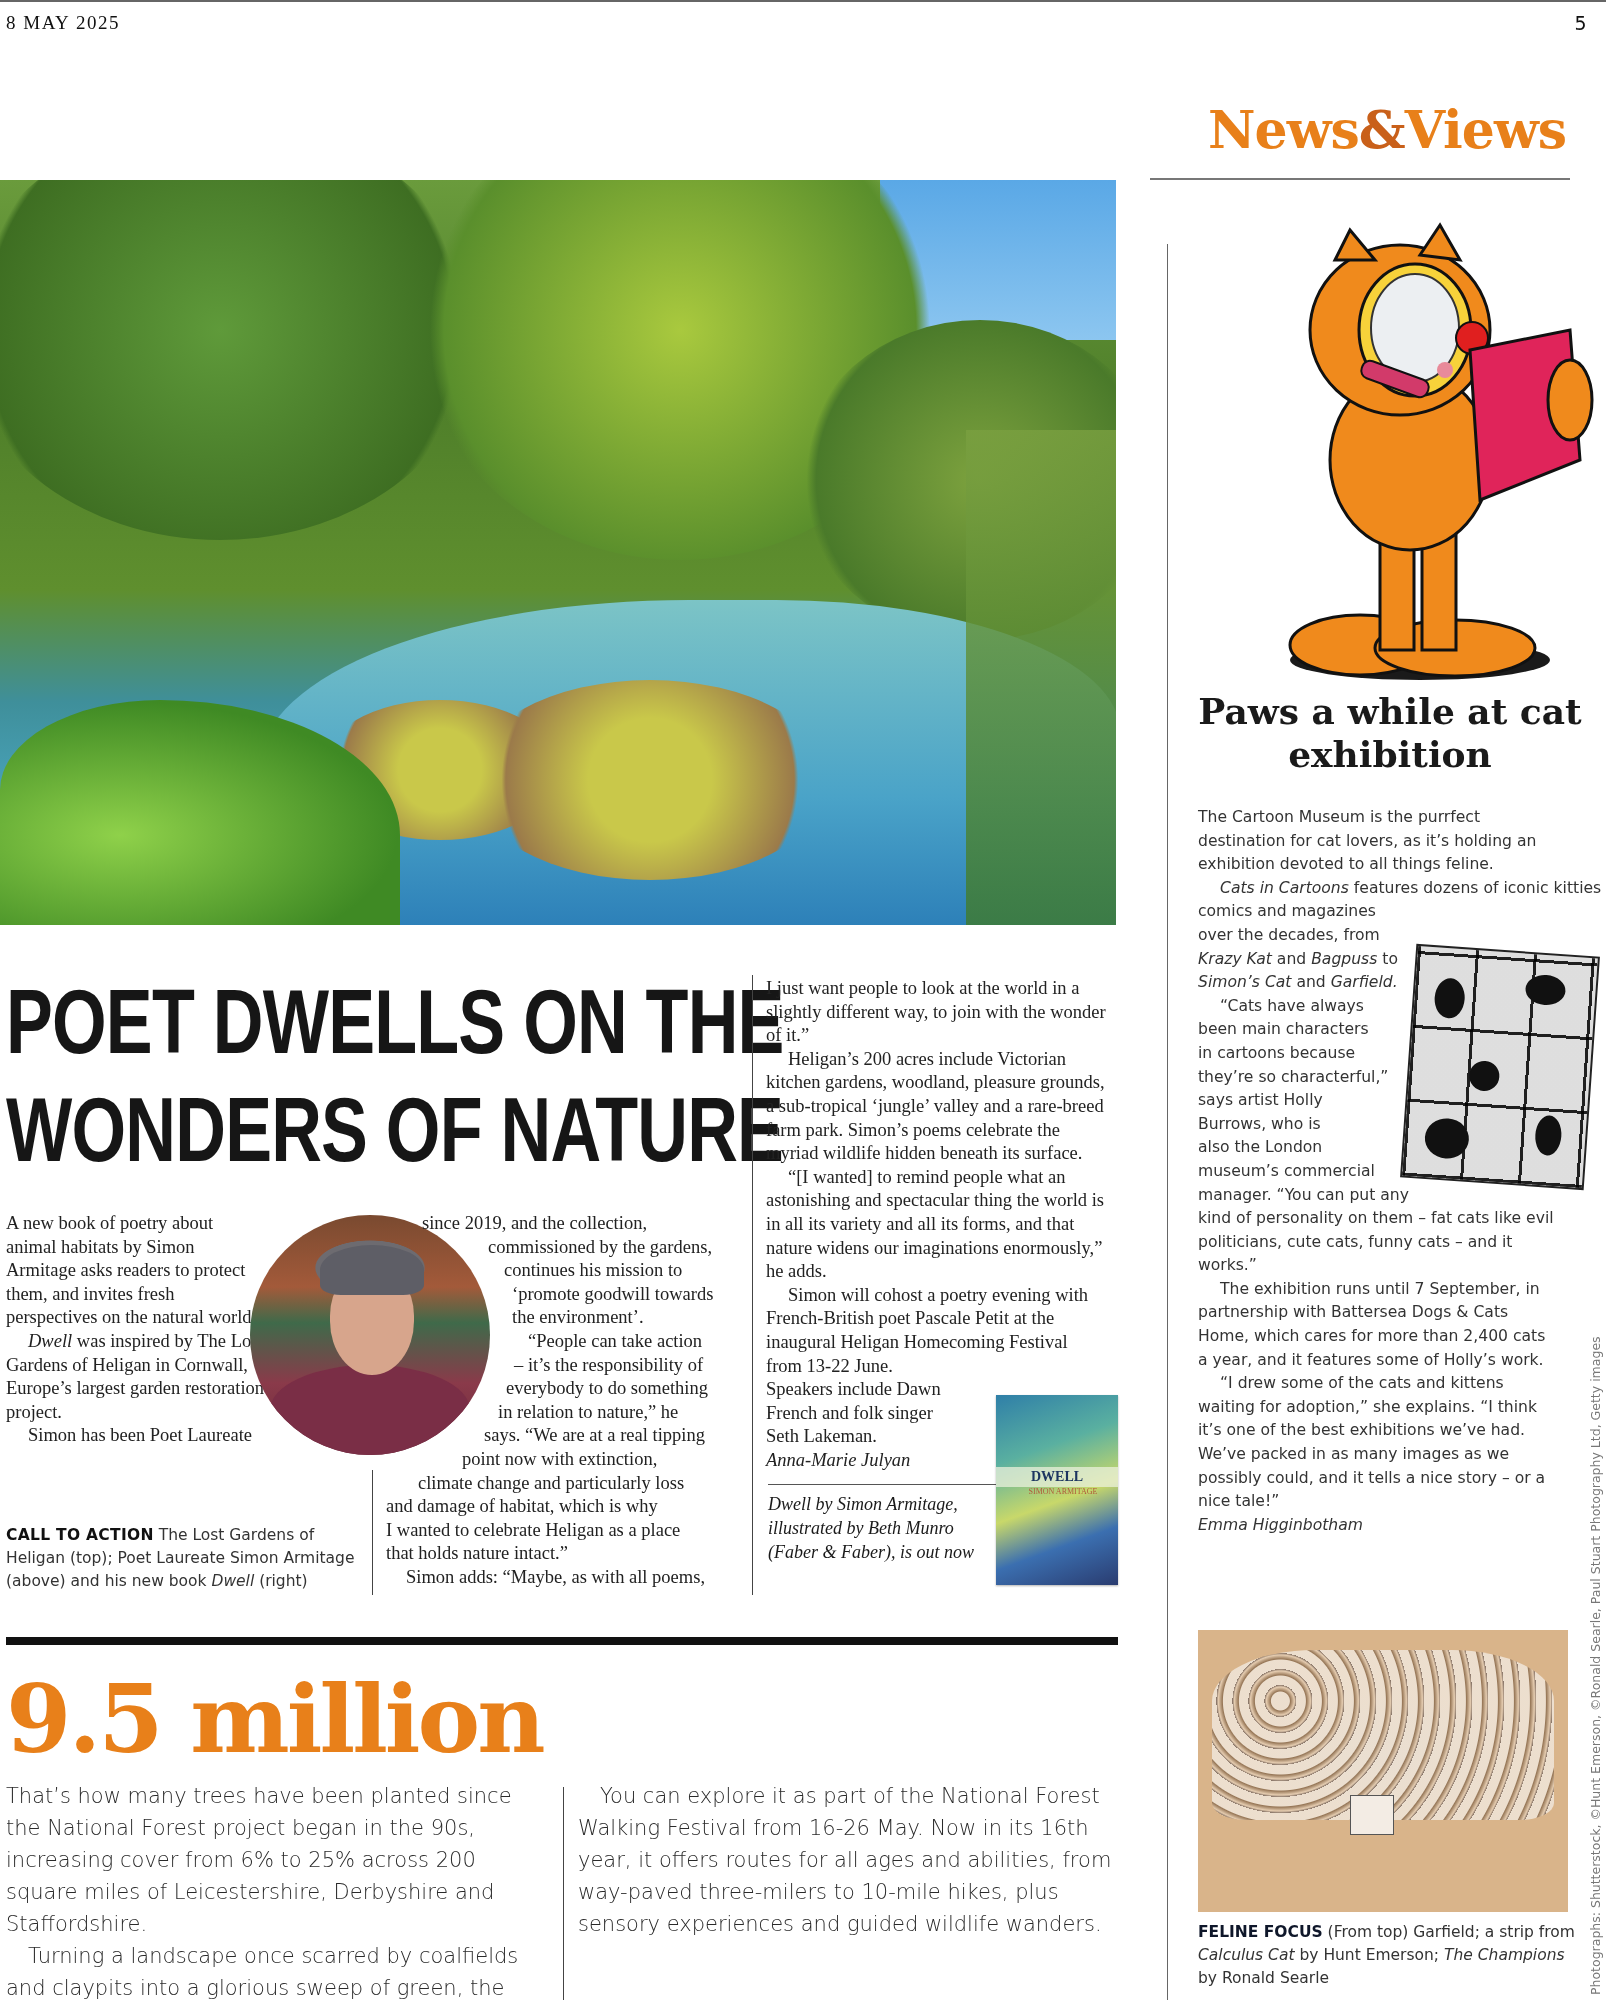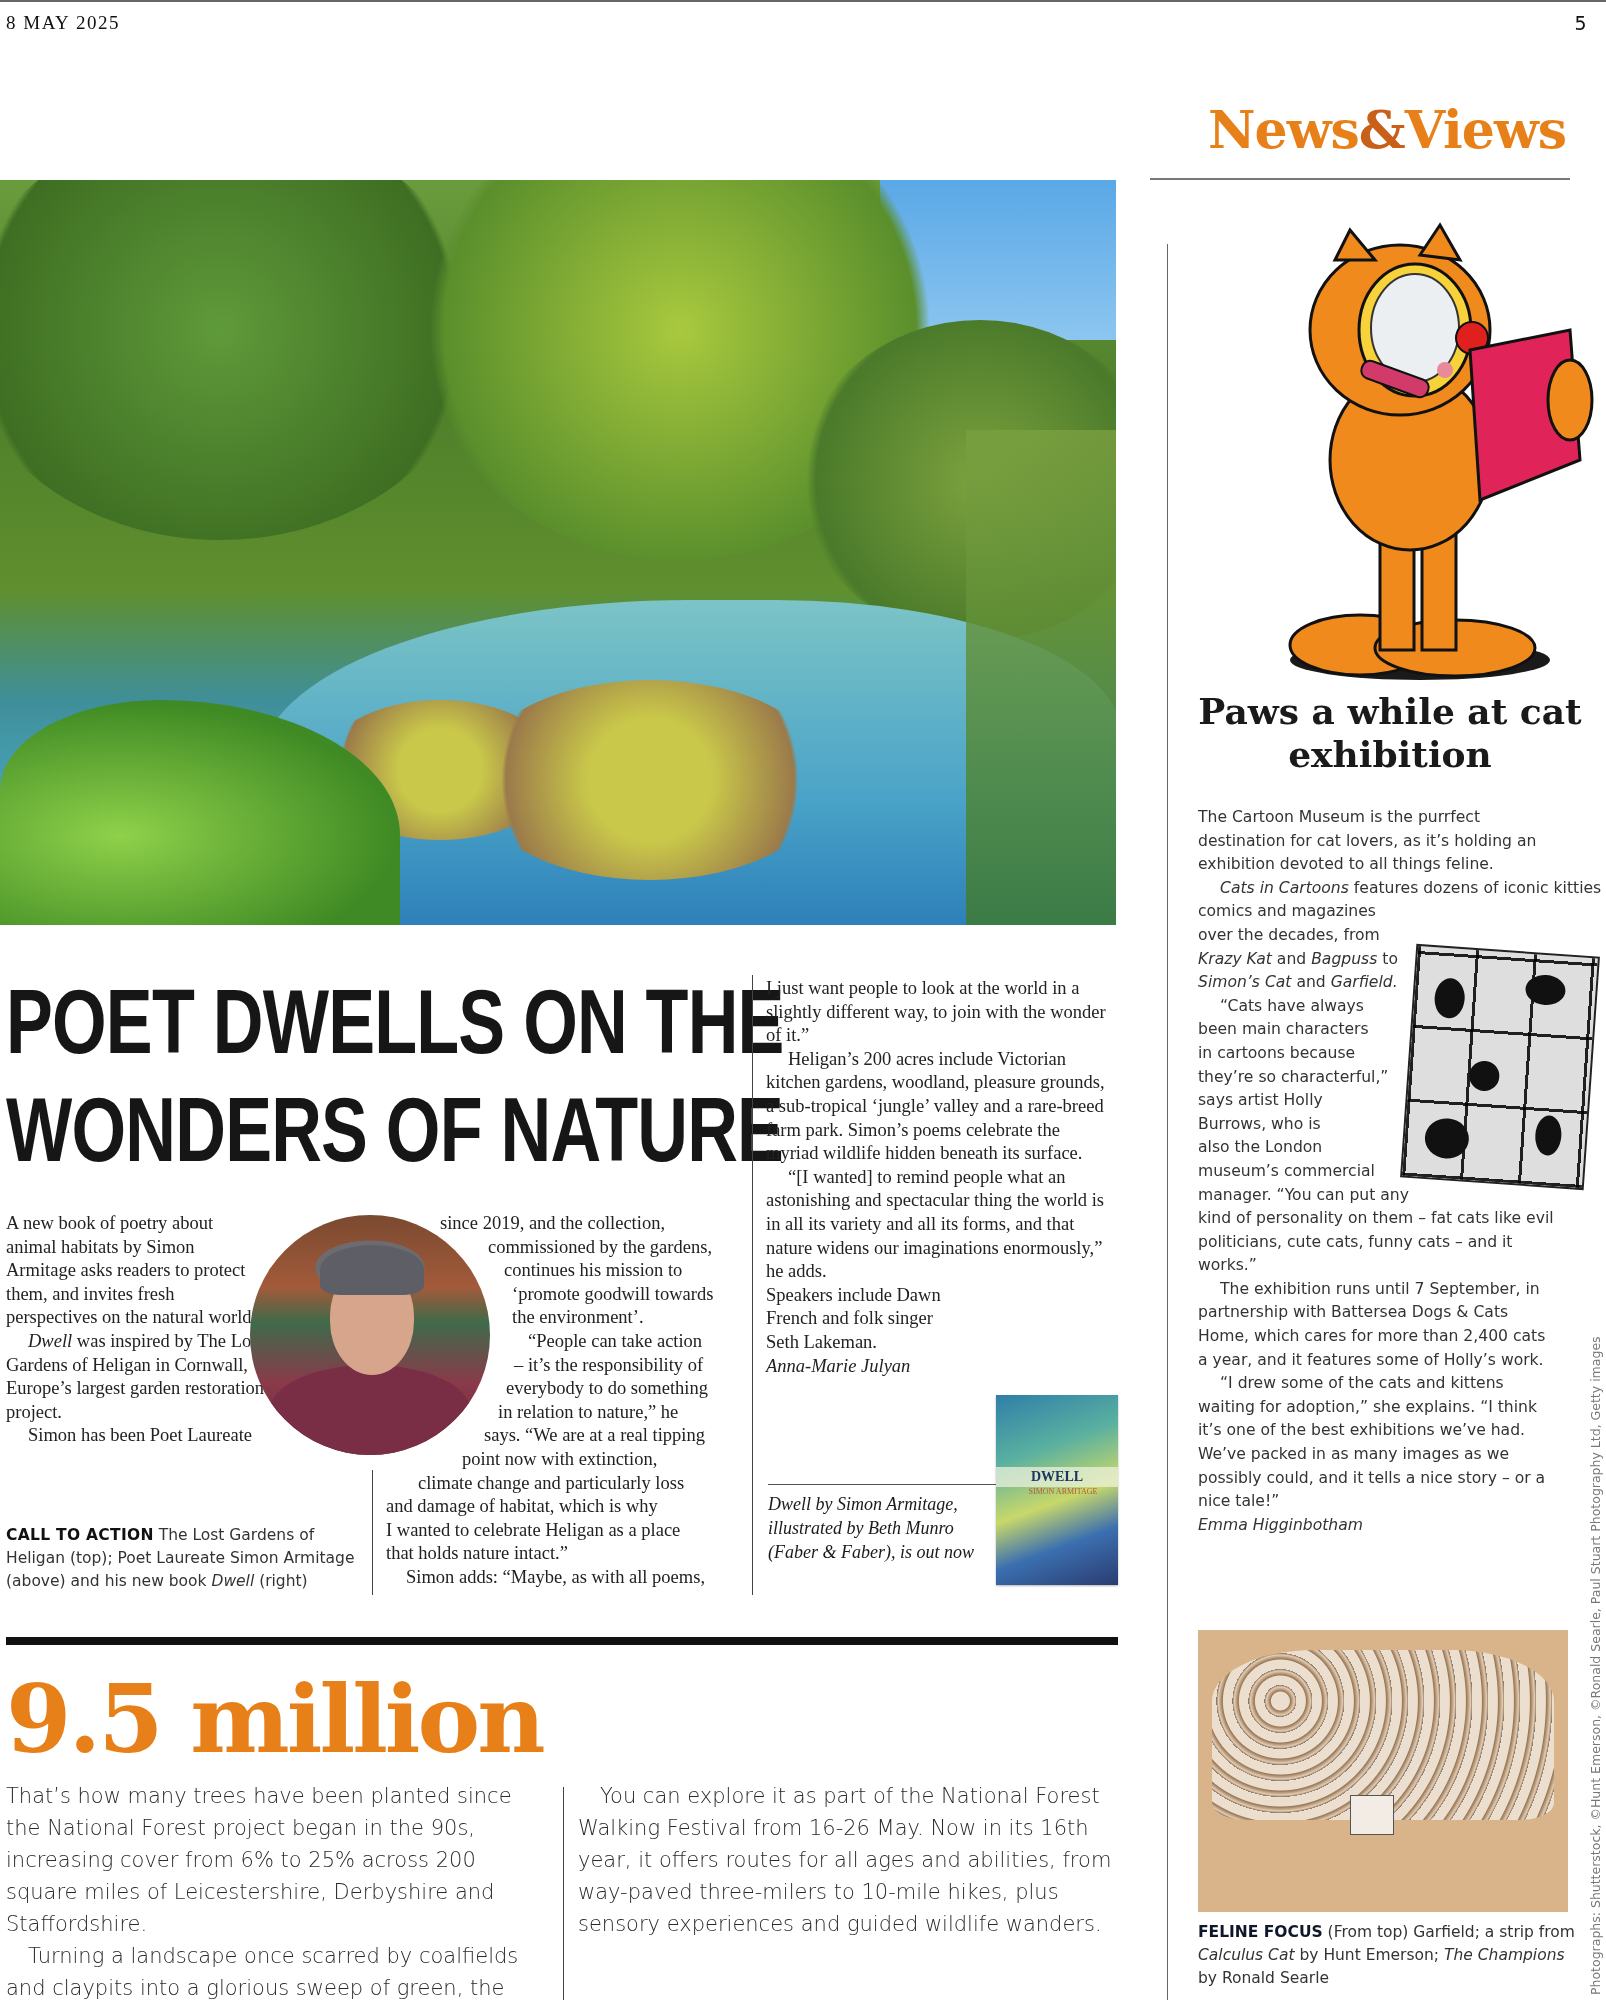--- a/index.html
+++ b/index.html
@@ -114,21 +114,21 @@
   <p class="ind" style="width:300px;">Simon has been Poet Laureate</p>
 </div>
 
 <div class="abs portrait">
   <div class="shirt"></div>
   <div class="face"></div>
   <div class="hair"></div>
 </div>
 
 <div class="abs body-serif col2">
-  <div class="line" style="margin-left:60px;">since 2019, and the collection,</div>
+  <div class="line" style="margin-left:42px;">since 2019, and the collection,</div>
   <div class="line" style="margin-left:108px;">commissioned by the gardens,</div>
   <div class="line" style="margin-left:124px;">continues his mission to</div>
   <div class="line" style="margin-left:132px;">‘promote goodwill towards</div>
   <div class="line" style="margin-left:132px;">the environment’.</div>
   <div class="line" style="margin-left:148px;">“People can take action</div>
   <div class="line" style="margin-left:134px;">– it’s the responsibility of</div>
   <div class="line" style="margin-left:126px;">everybody to do something</div>
   <div class="line" style="margin-left:118px;">in relation to nature,” he</div>
   <div class="line" style="margin-left:104px;">says. “We are at a real tipping</div>
   <div class="line" style="margin-left:82px;">point now with extinction,</div>
@@ -136,20 +136,21 @@
   <div class="line" style="margin-left:6px;">and damage of habitat, which is why</div>
   <div class="line" style="margin-left:6px;">I wanted to celebrate Heligan as a place</div>
   <div class="line" style="margin-left:6px;">that holds nature intact.”</div>
   <div class="line" style="margin-left:26px;">Simon adds: “Maybe, as with all poems,</div>
 </div>
 
 <div class="abs body-serif col3">
   <p>I just want people to look at the world in a slightly different way, to join with the wonder of it.”</p>
   <p class="ind">Heligan’s 200 acres include Victorian kitchen gardens, woodland, pleasure grounds, a sub-tropical ‘jungle’ valley and a rare-breed farm park. Simon’s poems celebrate the myriad wildlife hidden beneath its surface.</p>
   <p class="ind">“[I wanted] to remind people what an astonishing and spectacular thing the world is in all its variety and all its forms, and that nature widens our imaginations enormously,” he adds.</p>
+  <p class="ind">Simon will cohost a poetry evening with French-British poet Pascale Petit at the inaugural Heligan Homecoming Festival from 13-22 June.</p>
   <div>Speakers include Dawn</div>
   <div>French and folk singer</div>
   <div>Seth Lakeman.</div>
   <div style="font-style:italic;">Anna-Marie Julyan</div>
 </div>
 
 <div class="abs book-rule"></div>
 <div class="abs serif book-credit">Dwell by Simon Armitage, illustrated by Beth Munro (Faber &amp; Faber), is out now</div>
 <div class="abs book">
   <div class="t">DWELL</div>

